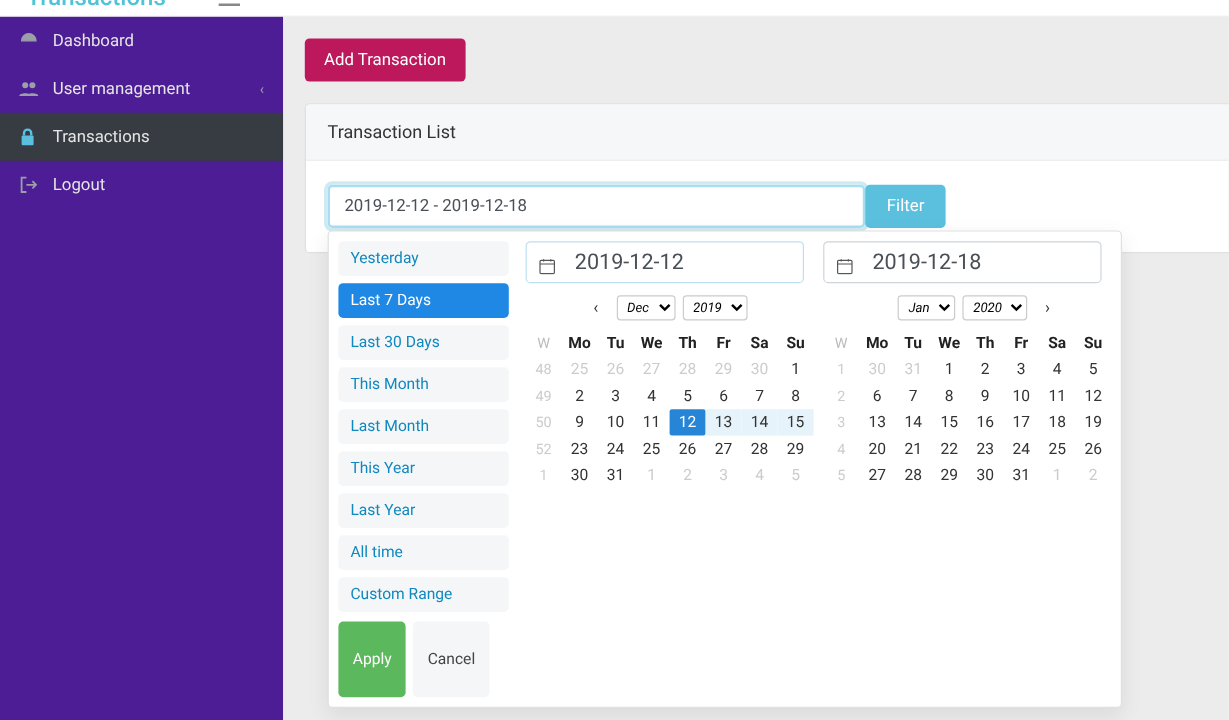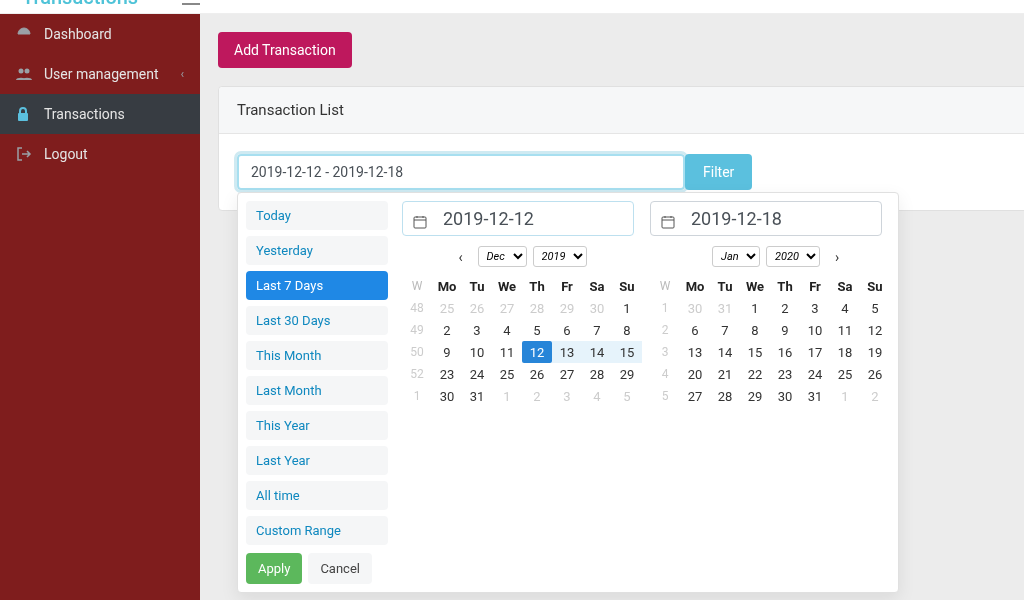--- a/index.html
+++ b/index.html
@@ -4,21 +4,21 @@
 <style>
   * { box-sizing: border-box; margin: 0; padding: 0; font-family: -apple-system, BlinkMacSystemFont, "Segoe UI", Roboto, sans-serif; }
   body { width: 1024px; height: 600px; overflow: hidden; background: #f5f5f5; display: flex; flex-direction: column; }
   
   .topbar { height: 14px; background: #fff; display: flex; align-items: flex-end; padding: 0 16px; border-bottom: 1px solid #eee; }
   .topbar .brand { color: #4fc3d8; font-size: 20px; font-weight: 500; margin-left: 6px; position: relative; top: -4px; }
   .topbar .ham { margin-left: 44px; position: relative; top: -4px; }
   .topbar .ham svg { width: 18px; height: 14px; }
   
   .body { flex: 1; display: flex; }
-  .sidebar { width: 200px; background: #7f1d1d; color: #fff; font-size: 14px; }
+  .sidebar { width: 236px; background: #4c1d95; color: #fff; font-size: 14px; }
   .sidebar-item { display: flex; align-items: center; padding: 12px 16px; color: #e5e5e5; cursor: pointer; }
   .sidebar-item.active { background: #373c42; }
   .sidebar-item .sicon { width: 18px; margin-right: 10px; color: #9aa0a6; display: flex; align-items: center; }
   .sidebar-item .chev { margin-left: auto; color: #9aa0a6; font-size: 12px; }
   
   .main { flex: 1; background: #ececec; padding: 18px 0 0 18px; display: flex; flex-direction: column; overflow: hidden; }
   .add-btn { background: #be185d; color: #fff; border: none; padding: 10px 16px; font-size: 14px; border-radius: 4px; cursor: pointer; align-self: flex-start; }
   
   .card { background: #fff; border: 1px solid #e0e0e0; border-radius: 4px; margin-top: 18px; margin-right: 0; width: 820px; }
   .card-header { background: #f6f7f8; border-bottom: 1px solid #e5e5e5; padding: 14px 18px; font-size: 15px; color: #333; border-radius: 4px 4px 0 0; }
@@ -28,21 +28,21 @@
   .date-input { flex: 0 0 448px; border: 2px solid #a7dff0; outline: 3px solid #cfeaf2; border-radius: 4px; padding: 8px 12px; font-size: 14px; color: #495057; }
   .filter-btn { background: #5bc0de; color: #fff; border: none; padding: 9px 18px; font-size: 14px; border-radius: 4px; cursor: pointer; }
   
   .picker { position: absolute; top: 58px; left: 18px; background: #fff; border: 1px solid #e0e0e0; box-shadow: 0 6px 18px rgba(0,0,0,0.08); border-radius: 4px; display: flex; padding: 8px; z-index: 10; }
   
   .ranges { width: 148px; display: flex; flex-direction: column; gap: 6px; padding-right: 6px; }
   .range-item { background: #f5f6f7; color: #0f88bf; font-size: 13px; padding: 7px 10px; border-radius: 4px; cursor: pointer; text-align: left; }
   .range-item.sel { background: #0d6efd; background: #2684da; background: #1f88e5; color: #fff; }
   
   .btn-row { display: flex; gap: 6px; margin-top: 2px; }
-  .apply-btn { background: #5cb85c; color: #fff; border: none; padding: 8px 12px; font-size: 13px; border-radius: 4px; cursor: pointer; }
+  .apply-btn { background: #5cb85c; color: #fff; border: none; padding: 24px 12px; font-size: 13px; border-radius: 4px; cursor: pointer; }
   .cancel-btn { background: #f5f6f7; color: #444; border: none; padding: 6px 12px; font-size: 13px; border-radius: 4px; cursor: pointer; }
   
   .cal { width: 248px; padding: 0 8px; }
   .cal-input { display: flex; align-items: flex-end; gap: 8px; border: 1px solid #bde0ef; border-radius: 4px; padding: 6px 10px; font-size: 18px; color: #495057; margin-bottom: 10px; }
   .cal-input.cal2 { border-color: #ced4da; }
   .cal-input svg { width: 14px; height: 14px; color: #555; flex-shrink: 0; }
   
   .cal-nav { display: flex; align-items: center; justify-content: center; gap: 6px; margin-bottom: 8px; }
   .cal-nav .navbtn { width: 22px; text-align: center; cursor: pointer; font-size: 14px; color: #333; }
   .cal-nav select { font-size: 11px; padding: 2px 4px; border: 1px solid #ccc; border-radius: 3px; background: #fff; font-style: italic; }
@@ -115,21 +115,20 @@
     <div class="card">
       <div class="card-header">Transaction List</div>
       <div class="card-body">
         <div class="date-row">
           <input class="date-input" value="2019-12-12 - 2019-12-18" style="">
           <button class="filter-btn">Filter</button>
         </div>
 
         <div class="picker">
           <div class="ranges" id="ranges">
-              <div class="range-item">Today</div>
               <div class="range-item">Yesterday</div>
               <div class="range-item sel">Last 7 Days</div>
               <div class="range-item">Last 30 Days</div>
               <div class="range-item">This Month</div>
               <div class="range-item">Last Month</div>
               <div class="range-item">This Year</div>
               <div class="range-item">Last Year</div>
               <div class="range-item">All time</div>
               <div class="range-item">Custom Range</div>
               <div class="btn-row">

